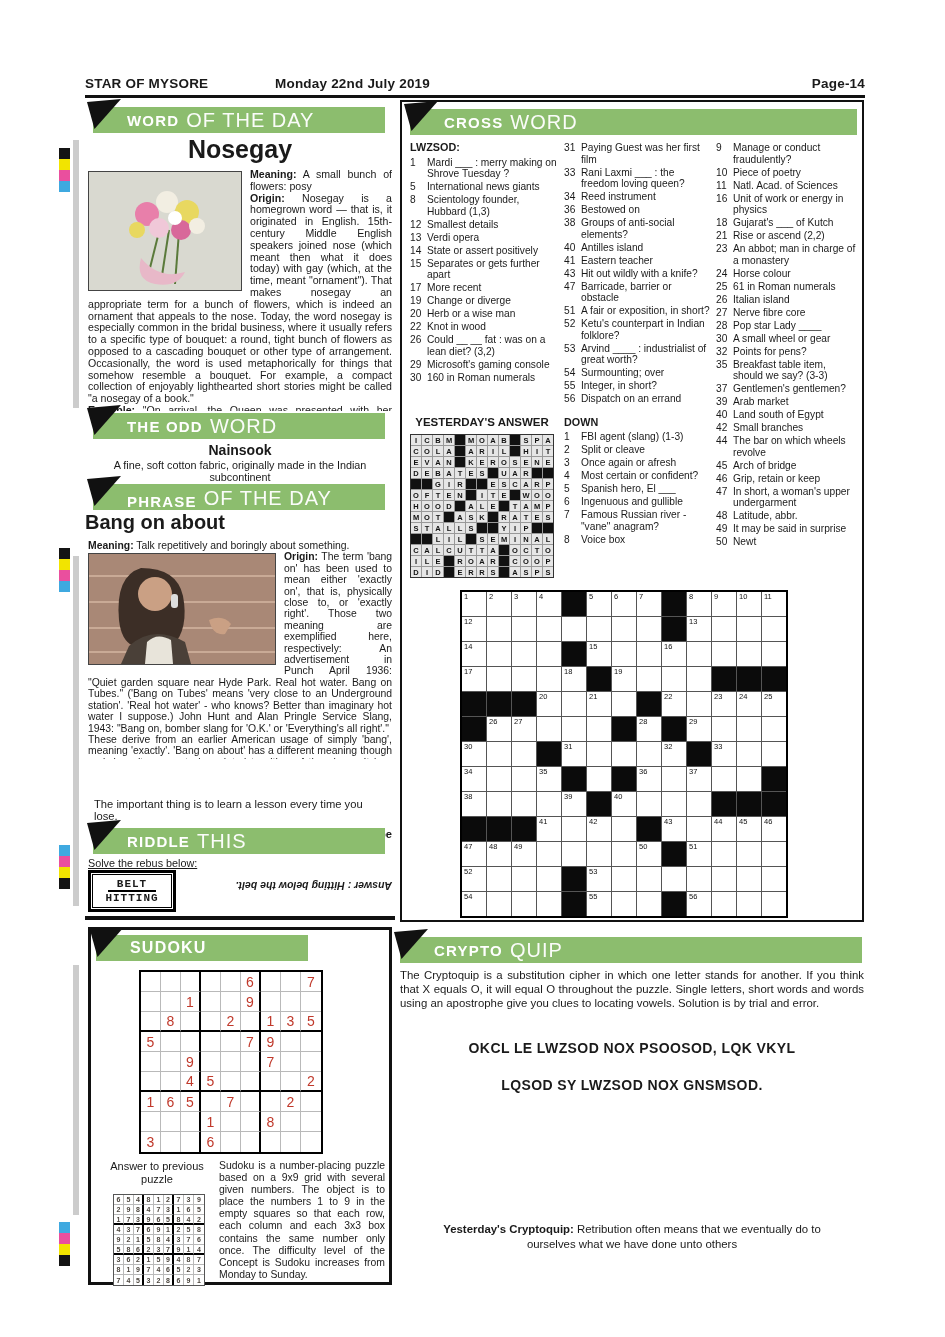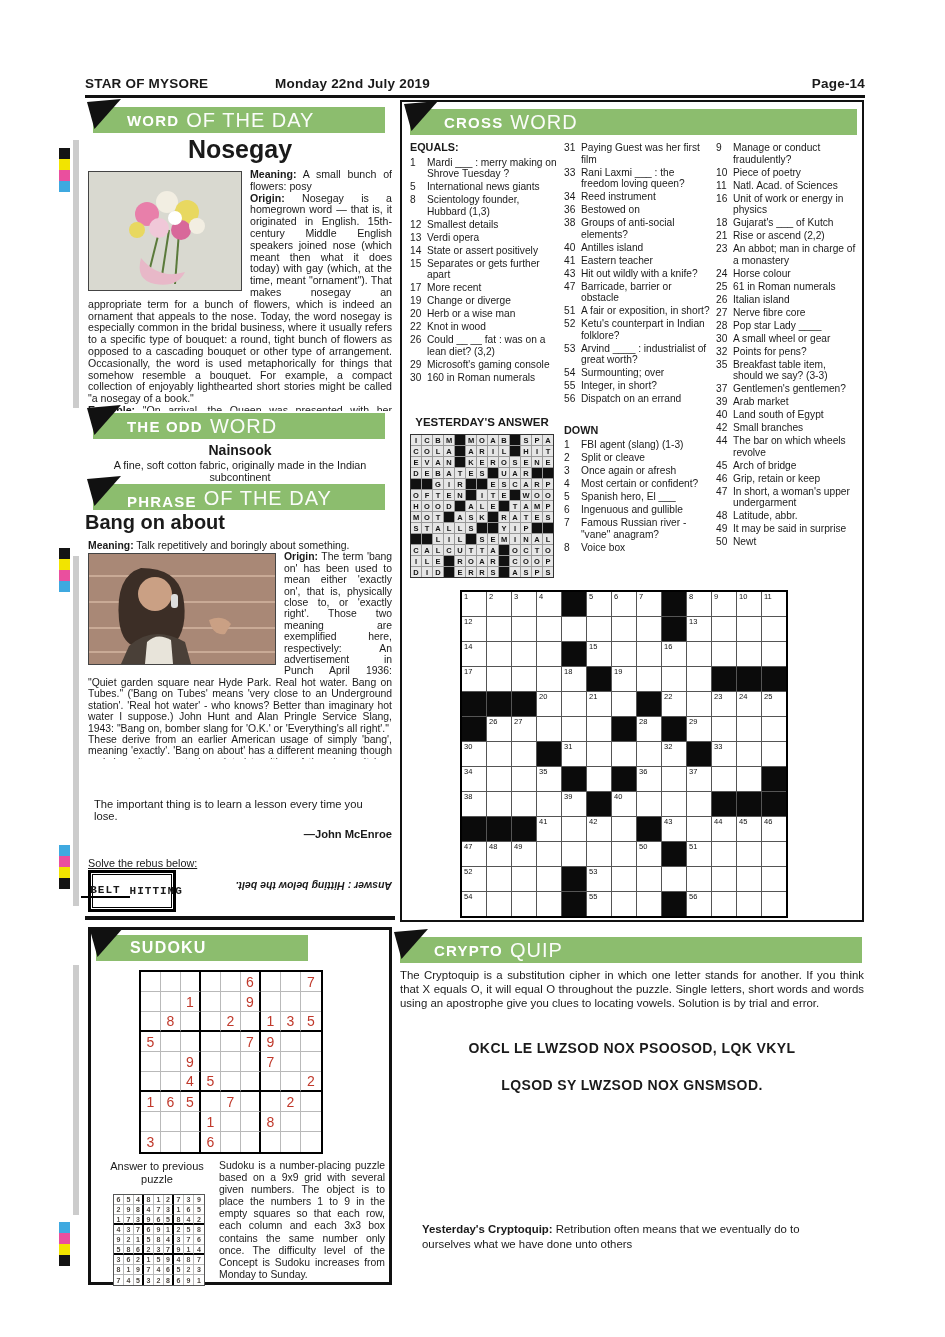--- a/index.html
+++ b/index.html
@@ -37,21 +37,21 @@
   .sub-def{position:absolute;left:85px;top:459px;width:310px;text-align:center;font-size:10.8px;}
   .phrase-title{position:absolute;left:85px;top:511px;width:310px;text-align:left;
                 font-size:20px;font-weight:bold;}
 
   .quote{position:absolute;left:88px;top:792px;width:304px;font-size:11.2px;}
   .quote .auth{text-align:right;font-weight:bold;margin-top:2px;}
 
   .riddle-prompt{position:absolute;left:88px;top:857px;width:200px;font-size:10.8px;text-decoration:underline;}
   .rebus{position:absolute;left:88px;top:870px;width:82px;height:36px;border:3px solid #000;
          box-shadow:inset 0 0 0 1px #fff, inset 0 0 0 2px #000;
-         display:flex;align-items:center;justify-content:center;
+         display:flex;flex-direction:column;align-items:center;justify-content:center;
          font-family:"Liberation Mono",monospace;font-weight:bold;font-size:11px;letter-spacing:1px;}
   .rebus .top{border-bottom:2px solid #000;padding:0 9px;}
   .riddle-ans{position:absolute;left:198px;top:880px;width:194px;transform:rotate(180deg);
               font-size:10.5px;font-style:italic;font-weight:bold;text-align:left;}
 
   .leftrule{position:absolute;left:85px;top:916px;width:310px;height:4px;background:#111;}
 
   
   .sudoku-box{position:absolute;left:88px;top:927px;width:304px;height:358px;border:3px solid #111;box-sizing:border-box;}
   .sgrid{display:grid;grid-template-columns:repeat(9,20px);grid-auto-rows:20px;
@@ -85,21 +85,21 @@
          background:#555;border:2px solid #000;width:fit-content;position:absolute;left:58px;top:488px;}
   .xc{background:#fff;position:relative;}
   .xc.blk{background:#0b0b0b;}
   .xn{position:absolute;top:0px;left:2px;font-size:7.5px;color:#111;}
 
   
   .crypto-intro{position:absolute;left:400px;top:968px;width:464px;font-size:11.4px;line-height:14px;text-align:justify;}
   .cline{position:absolute;left:400px;width:464px;text-align:center;font-weight:bold;font-size:14px;letter-spacing:.4px;}
   .cclue{position:absolute;left:400px;top:1124px;width:464px;text-align:center;font-weight:bold;
          font-size:13px;white-space:pre;}
-  .cyest{position:absolute;left:422px;top:1222px;width:420px;font-size:11.4px;line-height:14.5px;}
+  .cyest{position:absolute;left:422px;top:1222px;width:420px;text-align:center;font-size:11.4px;line-height:14.5px;}
 </style>
 </head>
 <body>
 
 <div class="page">
 
   <div class="mast">
     <span>STAR OF MYSORE</span>
     <span class="date">Monday 22nd July 2019</span>
     <span class="pg">Page-14</span>
@@ -201,20 +201,25 @@
     <p><b>Origin:</b> <span>The term 'bang on' has been used to mean either 'exactly on', that is, physically close to, or 'exactly right'. Those two meaning are exemplified here, respectively: An advertisement in Punch April 1936: "Quiet garden square near Hyde Park. Real hot water. Bang on Tubes." ('Bang on Tubes' means 'very close to an Underground station'. 'Real hot water' - who knows? Better than imaginary hot water I suppose.) John Hunt and Alan Pringle Service Slang, 1943: "Bang on, bomber slang for 'O.K.' or 'Everything's all right'."</span></p>
     <p>These derive from an earlier American usage of simply 'bang', meaning 'exactly'. 'Bang on about' has a different meaning though and doesn't appear to be related to either of the above. It is a British coinage. The Economist, October 1979: "Mr. Patrick Jenkin - Social Services - In cabinet tries hard but is inclined to bang on a bit."</p>
 
   </div>
 
   <div class="quote">
     <p style="margin:6px">The important thing is to learn a lesson every time you lose.</p>
     <p class="auth">—John McEnroe</p>
   </div>
 
+  <div class="sec-bar" style="left:93px;top:828px;width:292px;">
+    <span class="tri"></span>
+    <span class="sb">RIDDLE</span>
+    <span class="sl">THIS</span>
+  </div>
   <div class="riddle-prompt">Solve the rebus below:</div>
   <div class="rebus">
     <span class="top">BELT</span>
     <span>HITTING</span>
   </div>
   <div class="riddle-ans">Answer : Hitting below the belt.</div>
 
   <div class="leftrule"></div>
 
   <div class="sudoku-box">
@@ -392,21 +397,21 @@
     <div class="sud-instr">Sudoku is a number-placing puzzle based on a 9x9 grid with several given numbers. The object is to place the numbers 1 to 9 in the empty squares so that each row, each column and each 3x3 box contains the same number only once. The difficulty level of the Concept is Sudoku increases from Monday to Sunday.</div>
   </div>
 
   <div class="xbox">
     <div class="sec-bar" style="left:8px;top:7px;width:447px;">
       <span class="tri"></span>
       <span class="sb">CROSS</span>
       <span class="sl">WORD</span>
     </div>
     <div class="ccol" style="left:8px;top:40px;width:150px;height:272px;">
-      <div class="chead">EQUALS:</div>
+      <div class="chead">LWZSOD:</div>
       <div>
           <div class="clue">
             <span class="cn">1</span>
             <span class="ct">Mardi ___ : merry making on Shrove Tuesday ?</span>
           </div>
           <div class="clue">
             <span class="cn">5</span>
             <span class="ct">International news giants</span>
           </div>
           <div class="clue">
@@ -515,21 +520,21 @@
           </div>
           <div class="clue">
             <span class="cn">55</span>
             <span class="ct">Integer, in short?</span>
           </div>
           <div class="clue">
             <span class="cn">56</span>
             <span class="ct">Dispatch on an errand</span>
           </div>
         </div>
-      <div class="chead" style="margin-top:20px;">DOWN</div>
+      <div class="chead" style="margin-top:12px;">DOWN</div>
       <div>
           <div class="clue">
             <span class="cn">1</span>
             <span class="ct">FBI agent (slang) (1-3)</span>
           </div>
           <div class="clue">
             <span class="cn">2</span>
             <span class="ct">Split or cleave</span>
           </div>
           <div class="clue">

